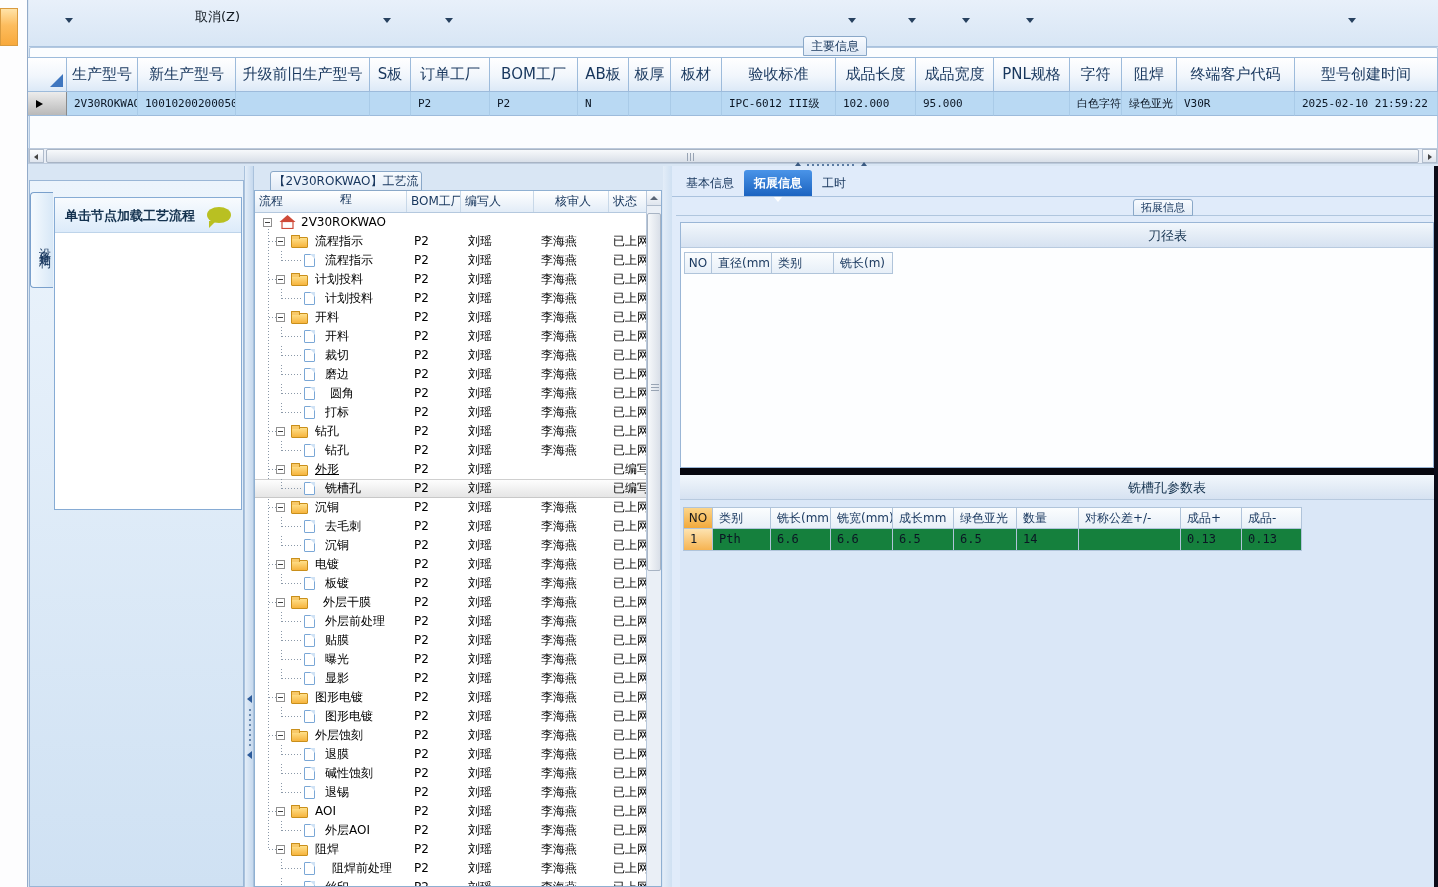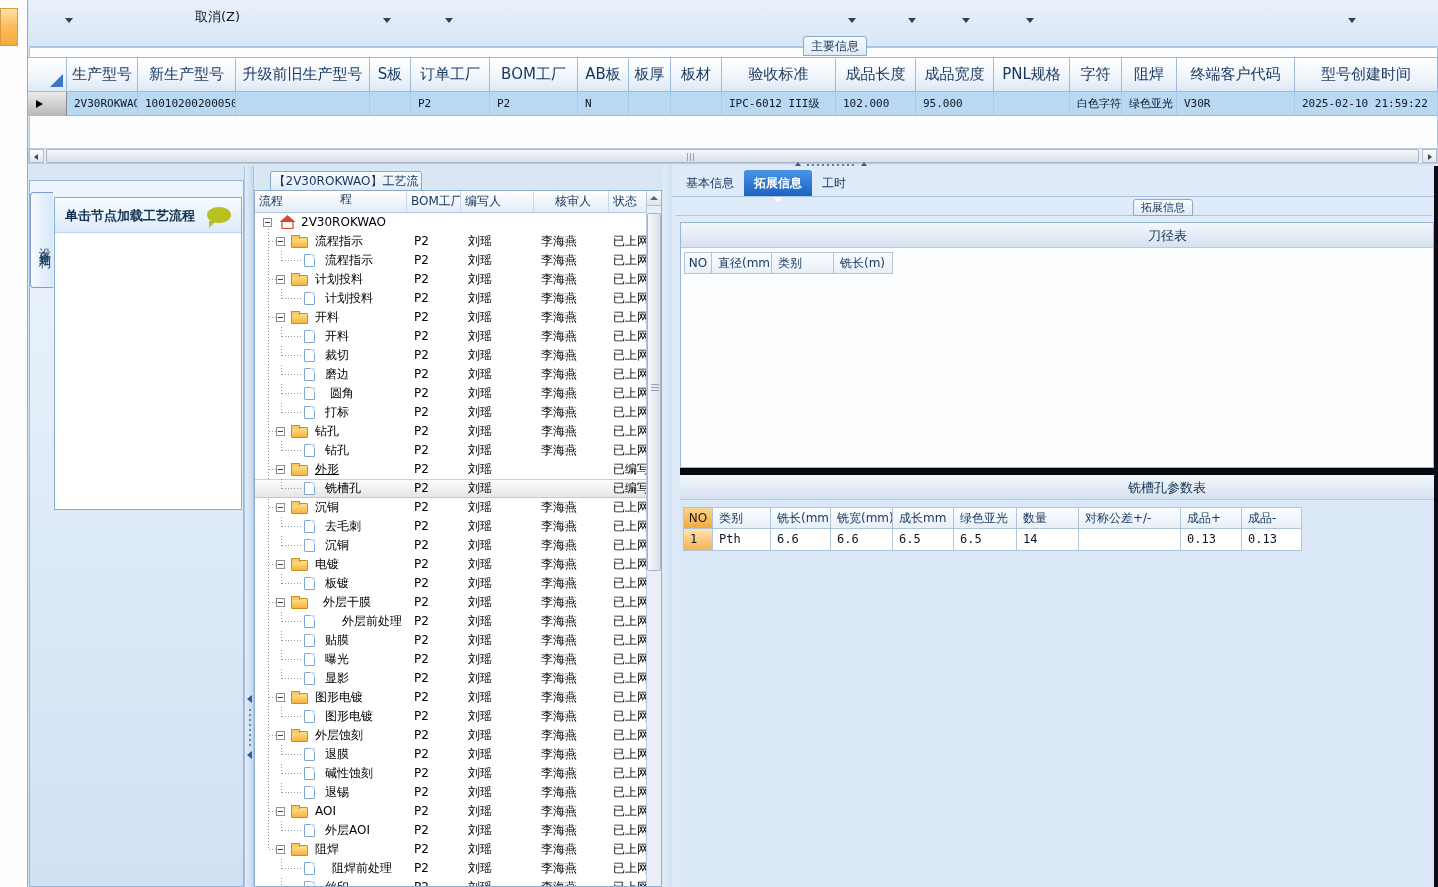--- a/index.html
+++ b/index.html
@@ -137,21 +137,21 @@
   .col-cell:first-child { border-left:1px solid #b0c4da; text-align:center; padding-left:0; }
   
   .divider { position:absolute; left:680px; top:468px; width:758px; height:7px; background:#07070f; }
   
   .slot { position:absolute; left:680px; top:475px; width:754px; height:412px; background:#dae7f7; }
   .slot .cells { position:absolute; left:3px; display:flex; }
   .slot-hcell { flex:none; height:22px; line-height:21px; font-size:12px; color:#17365d; padding-left:6px;
     background:linear-gradient(#fbfdfe,#e7eff8); border:1px solid #b0c4da; border-left:none; overflow:hidden; white-space:nowrap; }
   .slot-hcell:first-child { border-left:1px solid #b0c4da; background:linear-gradient(#fcd58a,#f2a93b); text-align:center; padding-left:0; color:#1a1a1a; }
   .slot-cell { flex:none; height:22px; line-height:21px; font-size:12px; color:#0b1624; padding-left:6px;
-    font-family:"DejaVu Sans Mono", monospace; background:#ffffff; border:1px solid #b0c4da; border-left:none; border-top:none; overflow:hidden; white-space:nowrap; }
+    font-family:"DejaVu Sans Mono", monospace; background:#15803d; border:1px solid #b0c4da; border-left:none; border-top:none; overflow:hidden; white-space:nowrap; }
   .slot-cell:first-child { border-left:1px solid #b0c4da; background:linear-gradient(#fde3b0,#f6b351); }
 </style>
 </head>
 <body>
 
 <div class="app">
 
   <div class="left-strip">
     <div class="orange-block"></div>
   </div>
@@ -501,21 +501,21 @@
           <div class="tr-cell" style="width: 54px;">P2</div>
           <div class="tr-cell" style="width: 73px;">刘瑶</div>
           <div class="tr-cell" style="width: 75px;">李海燕</div>
           <div class="tr-cell" style="width: 38px; padding-left: 4px;">已上网</div>
         </div>
         <div class="tree-row">
           <div class="tr-name">
             <div class="dot-v" style="left: 26px; top: 0px; height: 10px;"></div>
             <div class="dot-h" style="left: 27px; top: 9px; width: 20px;"></div>
             <div class="icon-file" style="left: 49px;"></div>
-            <span class="tr-label" style="left: 87px;">外层前处理</span>
+            <span class="tr-label" style="left: 70px;">外层前处理</span>
           </div>
           <div class="tr-cell" style="width: 54px;">P2</div>
           <div class="tr-cell" style="width: 73px;">刘瑶</div>
           <div class="tr-cell" style="width: 75px;">李海燕</div>
           <div class="tr-cell" style="width: 38px; padding-left: 4px;">已上网</div>
         </div>
         <div class="tree-row">
           <div class="tr-name">
             <div class="dot-v" style="left: 26px; top: 0px; height: 10px;"></div>
             <div class="dot-h" style="left: 27px; top: 9px; width: 20px;"></div>

